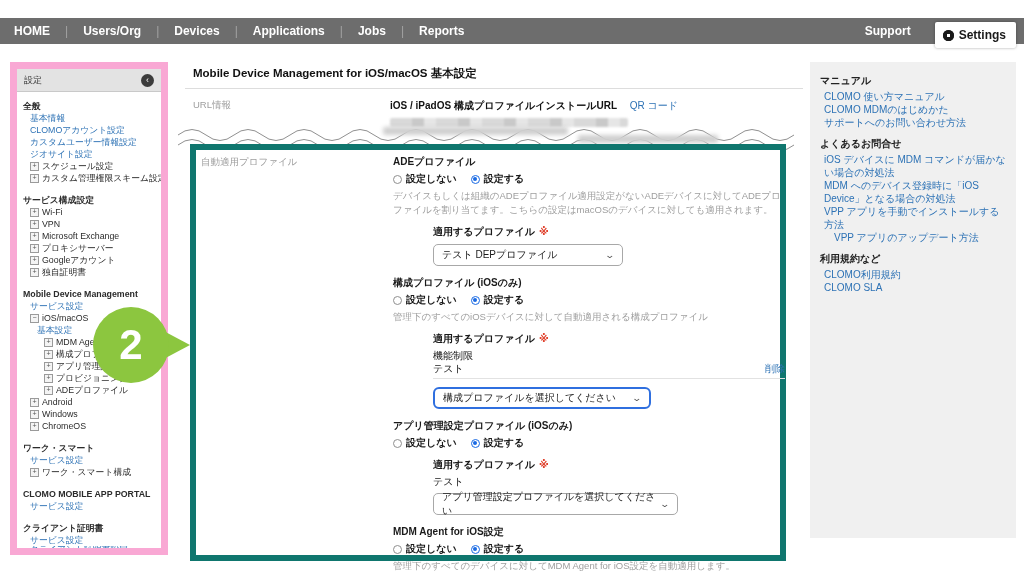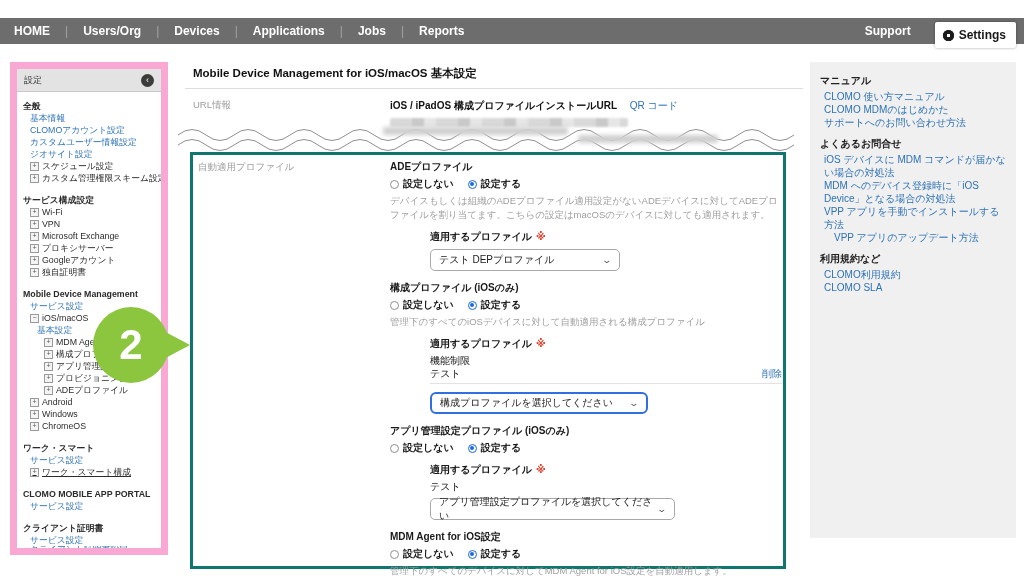--- a/index.html
+++ b/index.html
@@ -48,22 +48,22 @@
   .url-right{font-size:10px;color:#111;}
   .url-line{font-weight:bold;}
   .qr-link{color:#2d72b5;font-weight:normal;margin-left:10px;cursor:pointer;}
   .blur-bar{height:9px;width:238px;margin-top:5px;border-radius:2px;
     background:repeating-linear-gradient(90deg,#d9d9d9 0 22px,#c9c9c9 22px 34px,#e6e6e6 34px 46px);
     filter:blur(1.3px);}
   .wavezone{position:absolute;left:178px;top:122px;width:632px;height:32px;}
   .wavezone svg{position:absolute;left:0;top:0;}
   .smudge{position:absolute;background:#cfcfcf;filter:blur(2px);border-radius:2px;}
   
-  .greenbox{position:absolute;left:190px;top:152px;width:596px;height:417px;
-    border:3px solid #0f766e;box-sizing:border-box;background:#fff;}
+  .greenbox{position:absolute;left:190px;top:144px;width:596px;height:417px;
+    border:6px solid #0f766e;box-sizing:border-box;background:#fff;}
   .rowlabel{position:absolute;left:5px;top:6px;color:#9e9e9e;font-size:9.5px;}
   .formcol{position:absolute;left:197px;top:5px;width:388px;font-size:10px;color:#1a1a1a;}
   .fsection{margin-bottom:10px;}
   .ftitle{font-weight:bold;margin-bottom:3px;}
   .radios{display:flex;align-items:center;gap:14px;margin-bottom:3px;font-weight:bold;}
   .radio-opt{display:flex;align-items:center;gap:4px;cursor:pointer;}
   .radio{width:9px;height:9px;border-radius:50%;border:1px solid #8f8f8f;background:#fff;
     position:relative;flex:0 0 auto;box-sizing:border-box;}
   .radio.on{border-color:#1a6ae3;}
   .radio.on::after{content:"";position:absolute;left:1.5px;top:1.5px;right:1.5px;bottom:1.5px;
@@ -225,21 +225,21 @@
         <span class="nicon">+</span>
         <span>ChromeOS</span>
       </div>
       <div class="gap"></div>
       <div class="srow head" style="padding-left: 6px;">
         <span>ワーク・スマート</span>
       </div>
       <div class="srow link" style="padding-left: 13px;">
         <span>サービス設定</span>
       </div>
-      <div class="srow node" style="padding-left: 13px; text-decoration: underline;">
+      <div class="srow node" style="padding-left: 13px;">
         <span class="nicon">+</span>
         <span>ワーク・スマート構成</span>
       </div>
       <div class="gap"></div>
       <div class="srow head" style="padding-left: 6px;">
         <span>CLOMO MOBILE APP PORTAL</span>
       </div>
       <div class="srow link" style="padding-left: 13px;">
         <span>サービス設定</span>
       </div>

